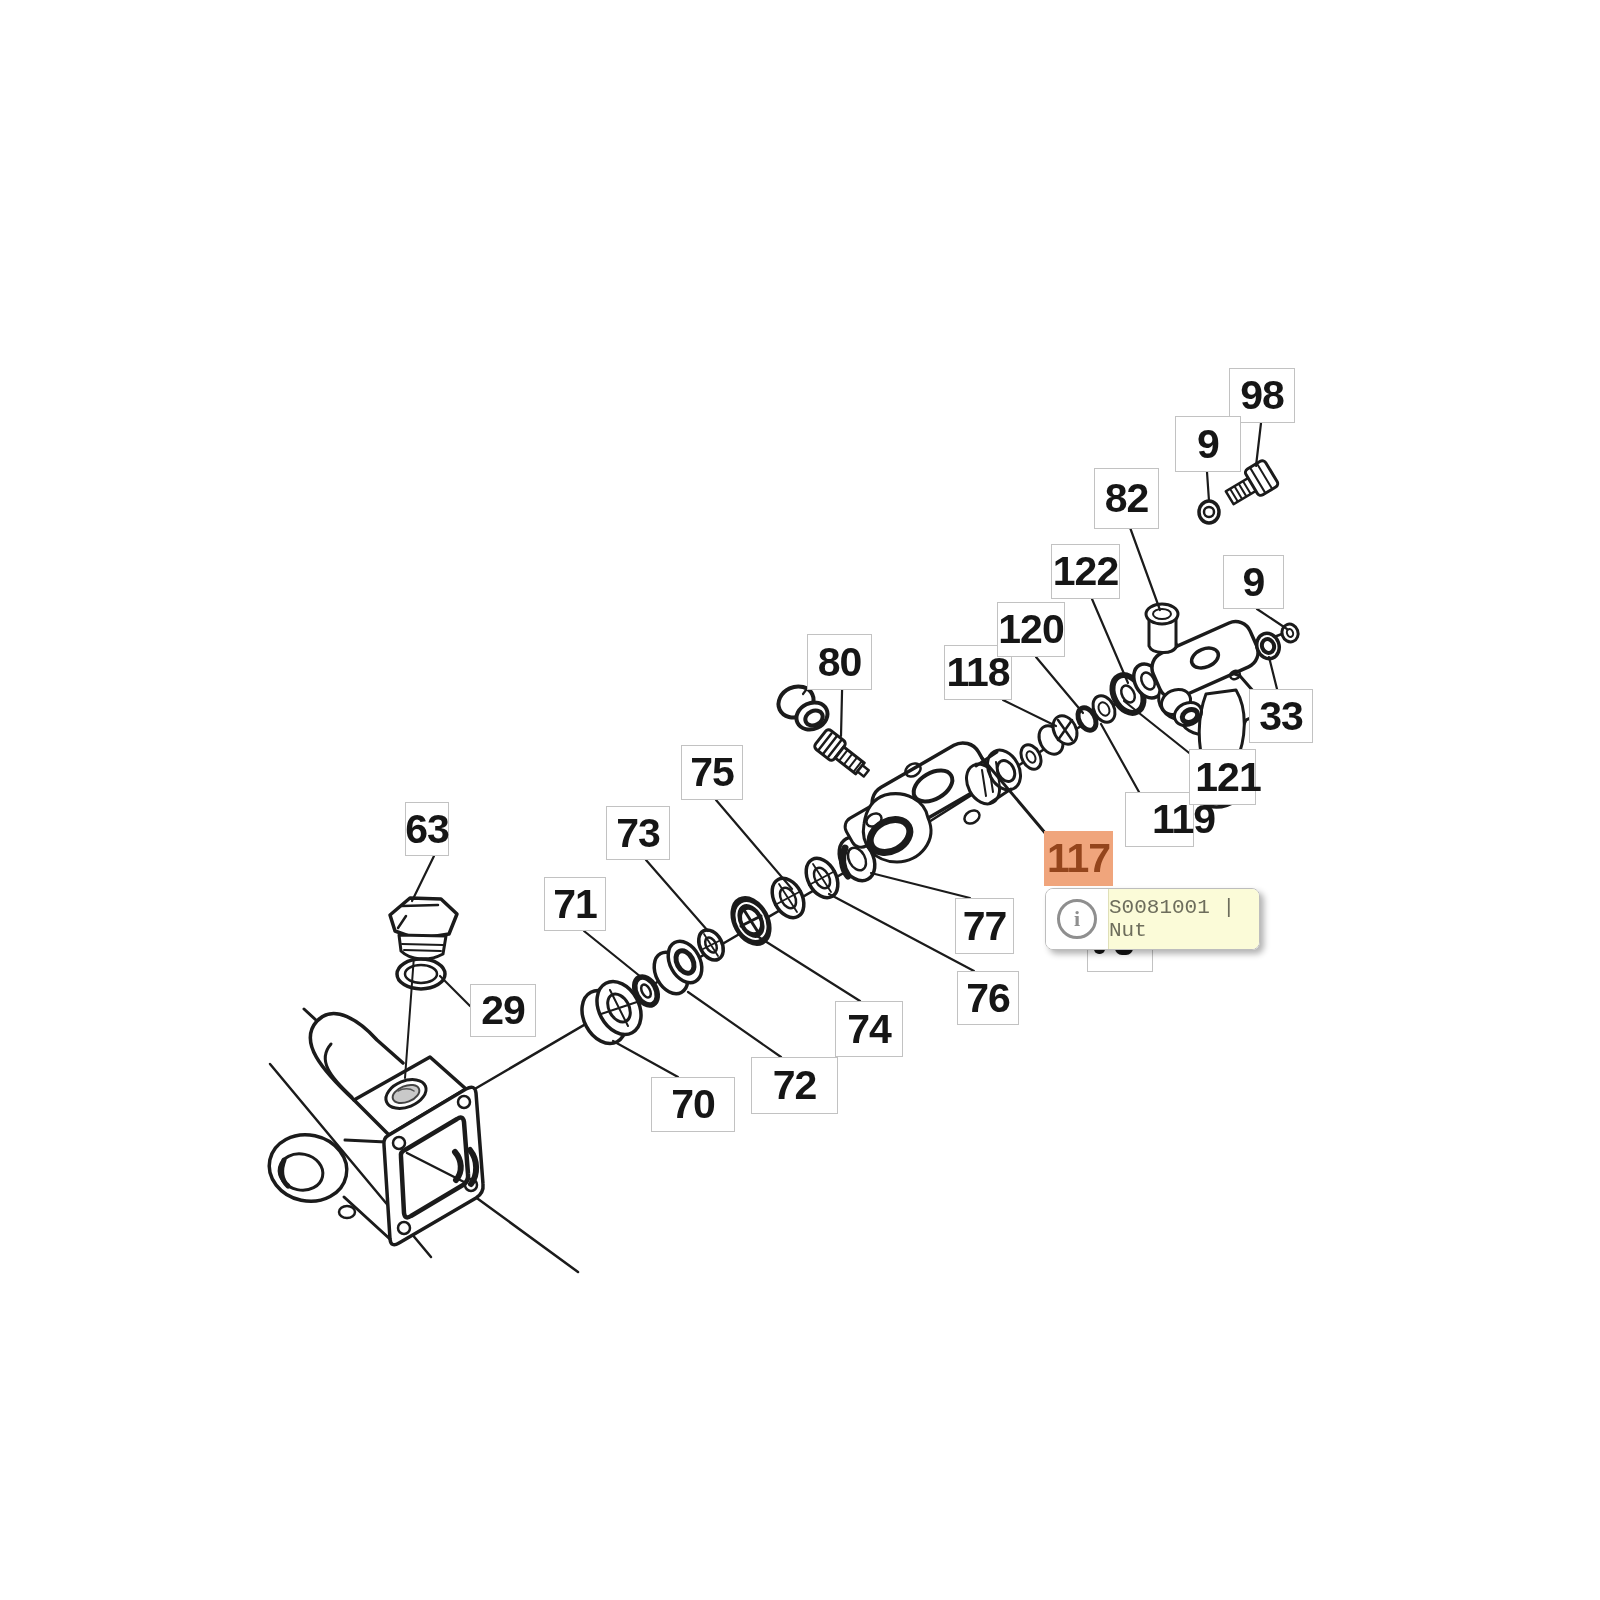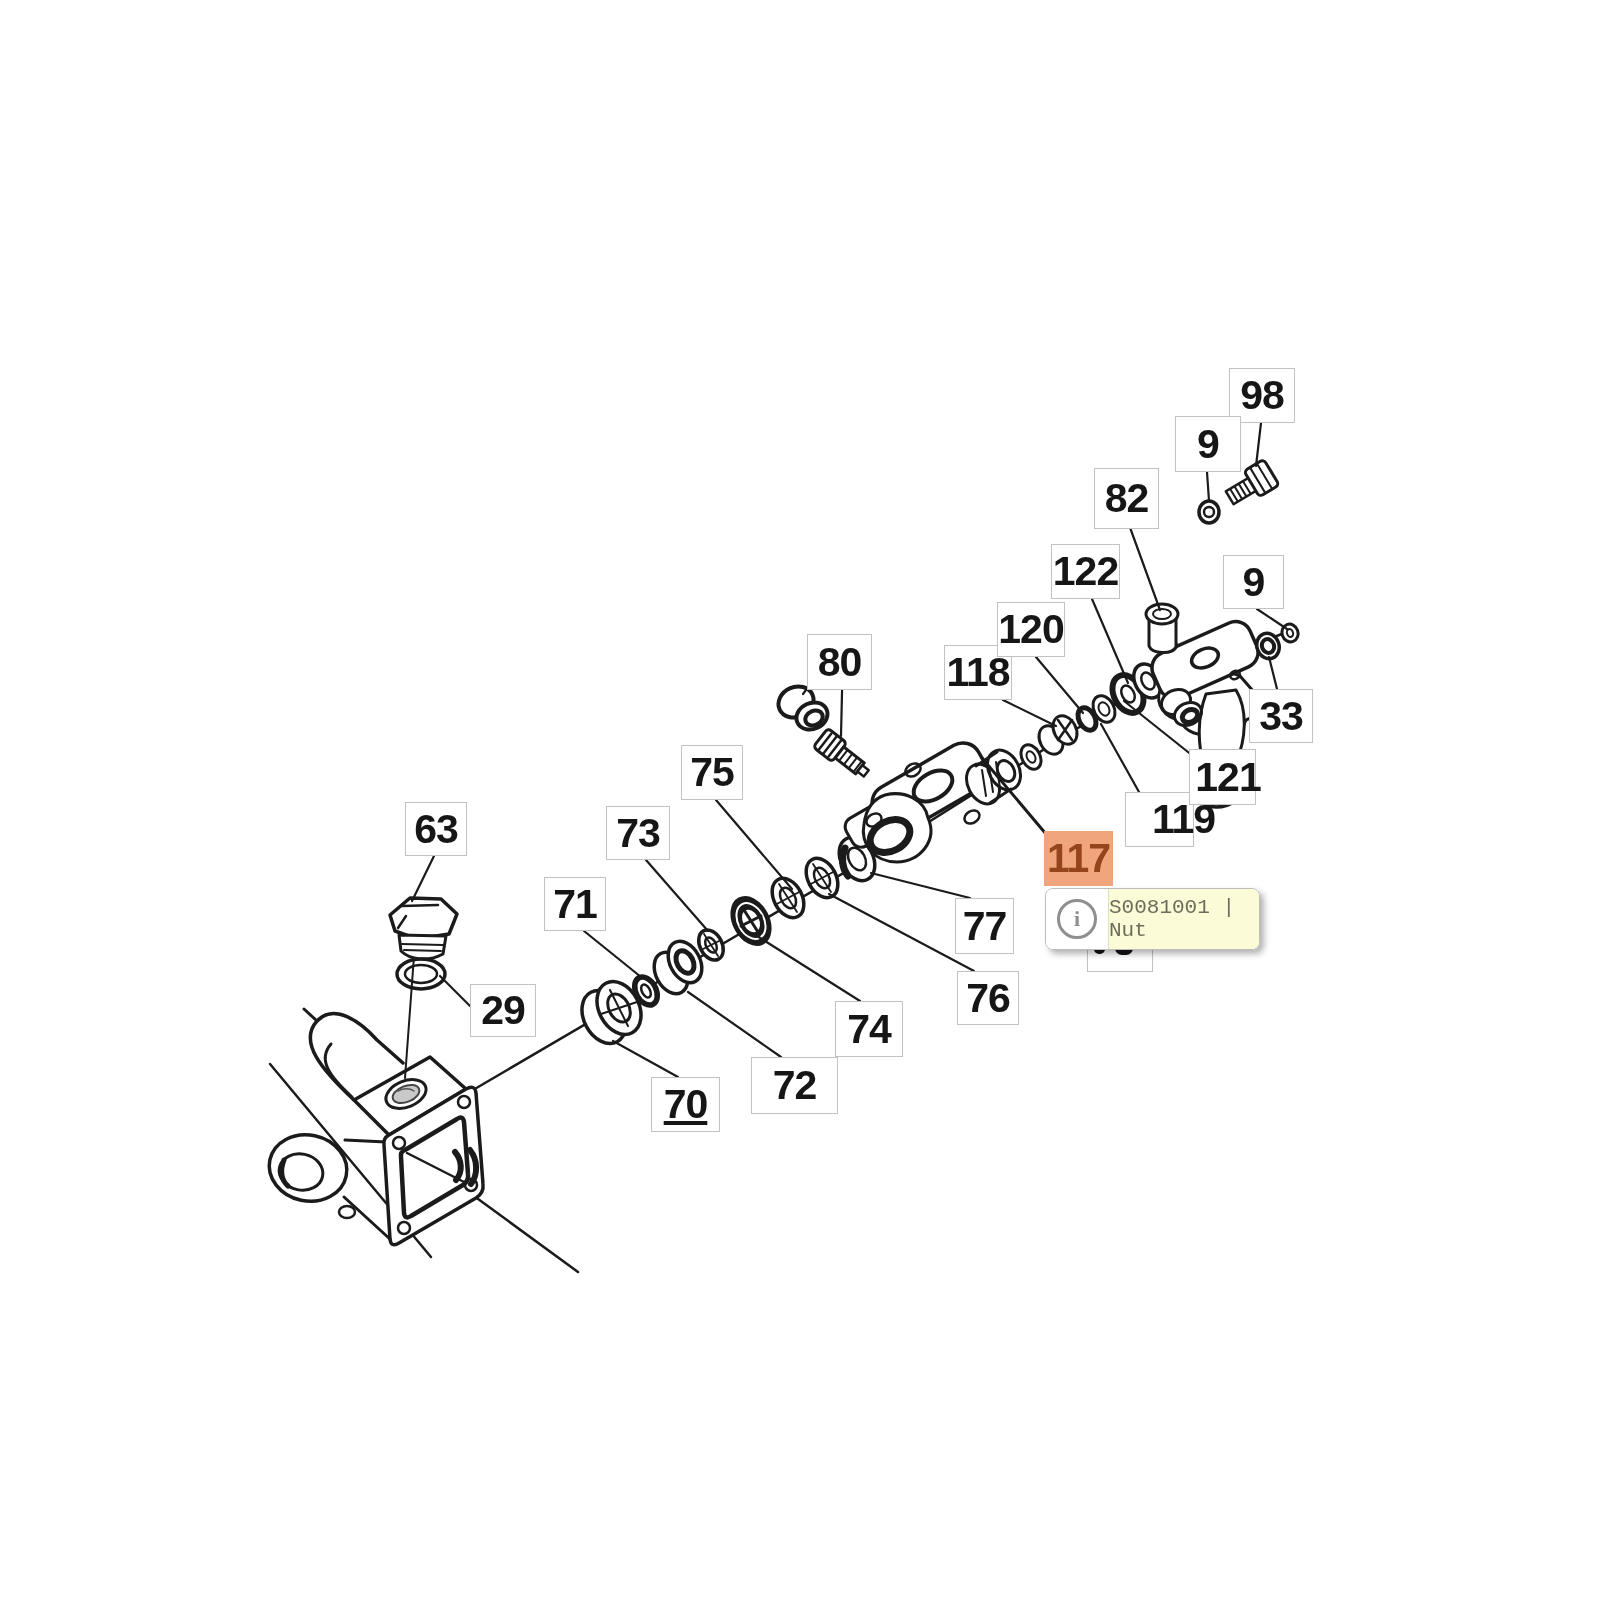--- a/index.html
+++ b/index.html
@@ -229,26 +229,26 @@
       <path d="M 1046,834 L 982,758" stroke-width="3"></path>
       <path d="M 1003,700 L 1056,726"></path>
       <path d="M 1139,792 L 1101,724"></path>
       <path d="M 1036,657 L 1083,713"></path>
       <path d="M 1198,760 L 1124,701"></path>
       <path d="M 1092,599 L 1128,683"></path>
     </g>
   </svg>
 
   <div id="callout-layer">
-      <div class="callout" style="left: 405px; top: 802px; width: 62px; height: 54px;">63</div>
+      <div class="callout" style="left: 405px; top: 802px; width: 44px; height: 54px;">63</div>
       <div class="callout" style="left: 606px; top: 806px; width: 64px; height: 54px;">73</div>
       <div class="callout" style="left: 681px; top: 745px; width: 62px; height: 55px;">75</div>
       <div class="callout" style="left: 544px; top: 877px; width: 62px; height: 54px;">71</div>
       <div class="callout" style="left: 470px; top: 984px; width: 66px; height: 53px;">29</div>
-      <div class="callout" style="left: 651px; top: 1077px; width: 69px; height: 55px; text-decoration: underline;">70</div>
+      <div class="callout" style="left: 651px; top: 1077px; width: 84px; height: 55px;">70</div>
       <div class="callout" style="left: 751px; top: 1057px; width: 87px; height: 57px;">72</div>
       <div class="callout" style="left: 835px; top: 1001px; width: 68px; height: 56px;">74</div>
       <div class="callout" style="left: 957px; top: 971px; width: 62px; height: 54px;">76</div>
       <div class="callout" style="left: 955px; top: 898px; width: 59px; height: 56px;">77</div>
       <div class="callout" style="left: 807px; top: 594px; width: 65px; height: 56px; margin-top: 40px;">80</div>
       <div class="callout" style="left: 1094px; top: 468px; width: 65px; height: 61px;">82</div>
       <div class="callout" style="left: 944px; top: 645px; width: 68px; height: 55px;">118</div>
       <div class="callout" style="left: 997px; top: 602px; width: 68px; height: 55px;">120</div>
       <div class="callout" style="left: 1051px; top: 544px; width: 69px; height: 55px;">122</div>
       <div class="callout" style="left: 1229px; top: 368px; width: 66px; height: 55px;">98</div>

